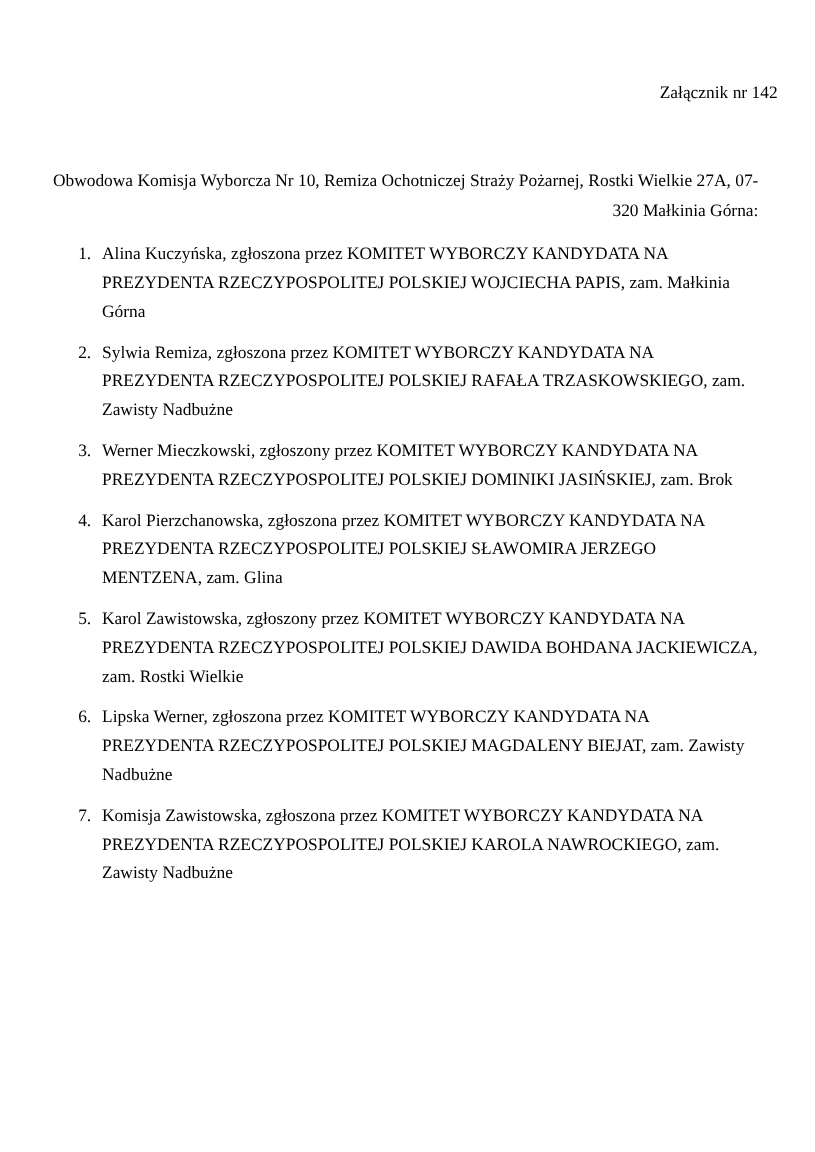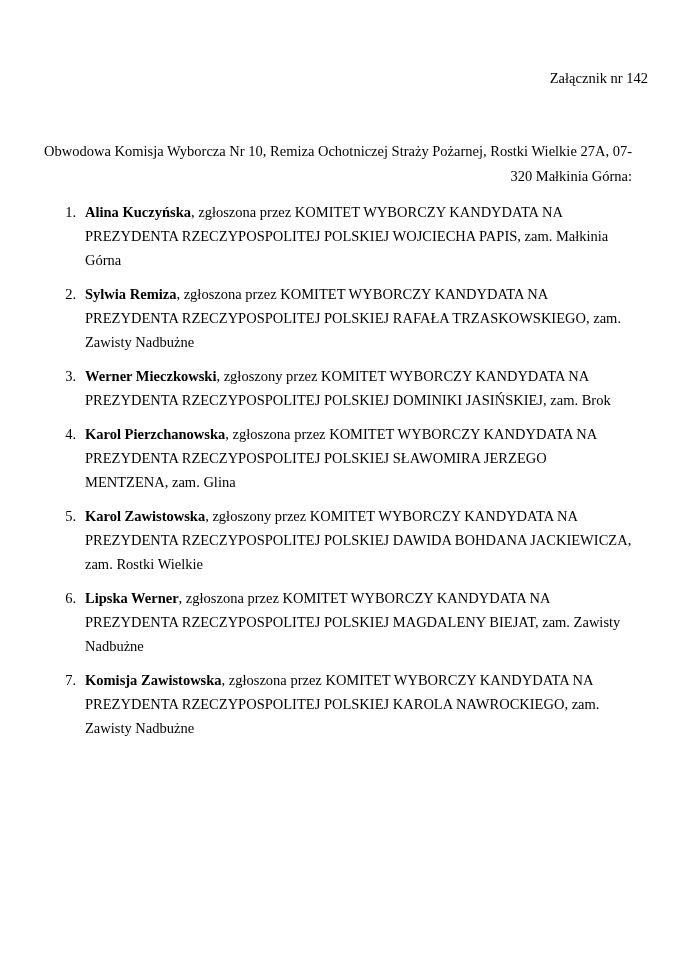--- a/index.html
+++ b/index.html
@@ -75,21 +75,21 @@
   .candidate-number {
     position: absolute;
     left: 58px;
     top: 0;
     width: 18px;
     text-align: right;
     font-size: 14.5px;
     line-height: 24px;
   }
   .candidate-name {
-    font-weight: bold;
+    font-weight: normal;
   }
   .candidate-text {
     font-weight: normal;
   }
 </style>
 </head>
 <body>
 
 <div class="page">
 

